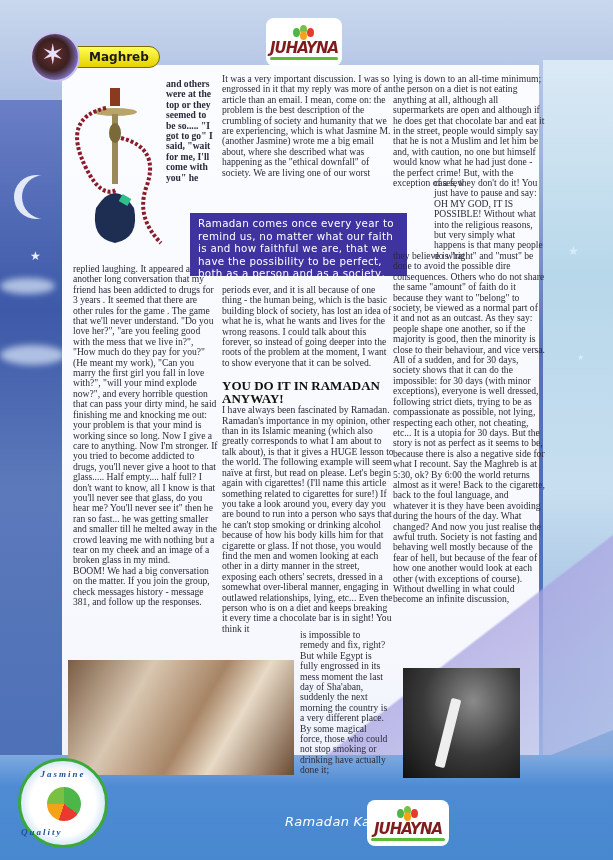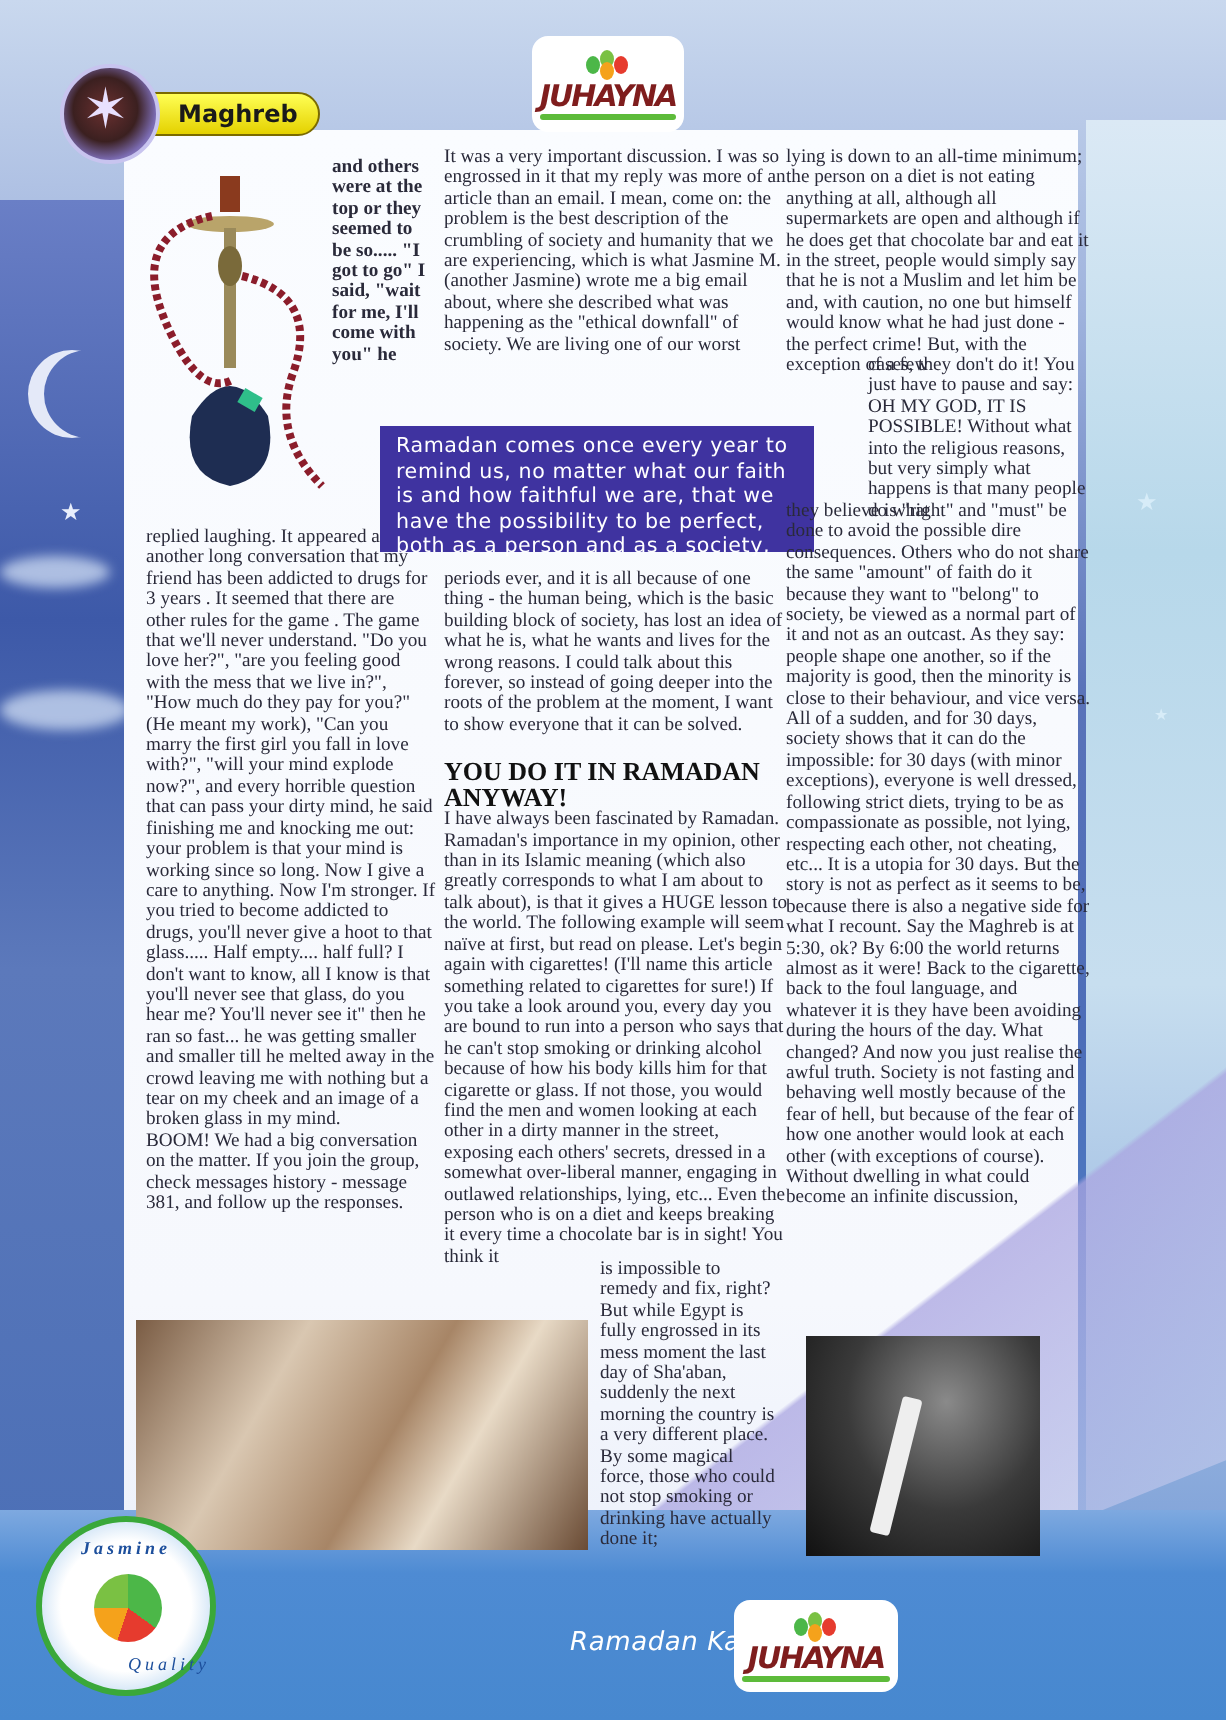--- a/index.html
+++ b/index.html
@@ -112,21 +112,21 @@
 <div class="col" style="left:393px;top:251px;width:152px;">they believe is "right" and "must" be done to avoid the possible dire consequences. Others who do not share the same "amount" of faith do it because they want to "belong" to society, be viewed as a normal part of it and not as an outcast. As they say: people shape one another, so if the majority is good, then the minority is close to their behaviour, and vice versa. All of a sudden, and for 30 days, society shows that it can do the impossible: for 30 days (with minor exceptions), everyone is well dressed, following strict diets, trying to be as compassionate as possible, not lying, respecting each other, not cheating, etc... It is a utopia for 30 days. But the story is not as perfect as it seems to be, because there is also a negative side for what I recount. Say the Maghreb is at 5:30, ok? By 6:00 the world returns almost as it were! Back to the cigarette, back to the foul language, and whatever it is they have been avoiding during the hours of the day. What changed? And now you just realise the awful truth. Society is not fasting and behaving well mostly because of the fear of hell, but because of the fear of how one another would look at each other (with exceptions of course). Without dwelling in what could become an infinite discussion,</div>
 
 <div class="img-clock"></div>
 <div class="img-cig">
   <div style="position:absolute;left:40px;top:30px;width:10px;height:70px;background:#eee;transform:rotate(14deg);border-radius:2px;"></div>
 </div>
 
 <div class="premium">
   <div style="position:absolute;top:8px;width:100%;text-align:center;font-size:9px;font-weight:bold;font-style:italic;color:#1d4f9c;letter-spacing:2px;">Jasmine</div>
   <div style="position:absolute;left:26px;top:26px;width:34px;height:34px;border-radius:50%;background:conic-gradient(#4cb748 0 35%,#e63b2e 35% 55%,#f5a21b 55% 75%,#7ac143 75% 100%);"></div>
-  <div style="position:absolute;bottom:8px;width:100%;text-align:right;font-size:9px;font-weight:normal;font-style:italic;color:#1d4f9c;letter-spacing:2px;">Quality</div>
+  <div style="position:absolute;bottom:8px;width:100%;text-align:left;font-size:9px;font-weight:bold;font-style:italic;color:#1d4f9c;letter-spacing:2px;">Quality</div>
 </div>
 
 <div class="ramadan-kareem">Ramadan Kareem . .</div>
 
 <div class="logo" style="left:367px;top:800px;width:82px;height:46px;">
   <div class="flower">
     <span class="petal" style="left:4px;top:3px;background:#4cb748;"></span>
     <span class="petal" style="left:11px;top:0;background:#7ac143;"></span>
     <span class="petal" style="left:18px;top:3px;background:#e63b2e;"></span>
     <span class="petal" style="left:11px;top:6px;background:#f5a21b;"></span>

